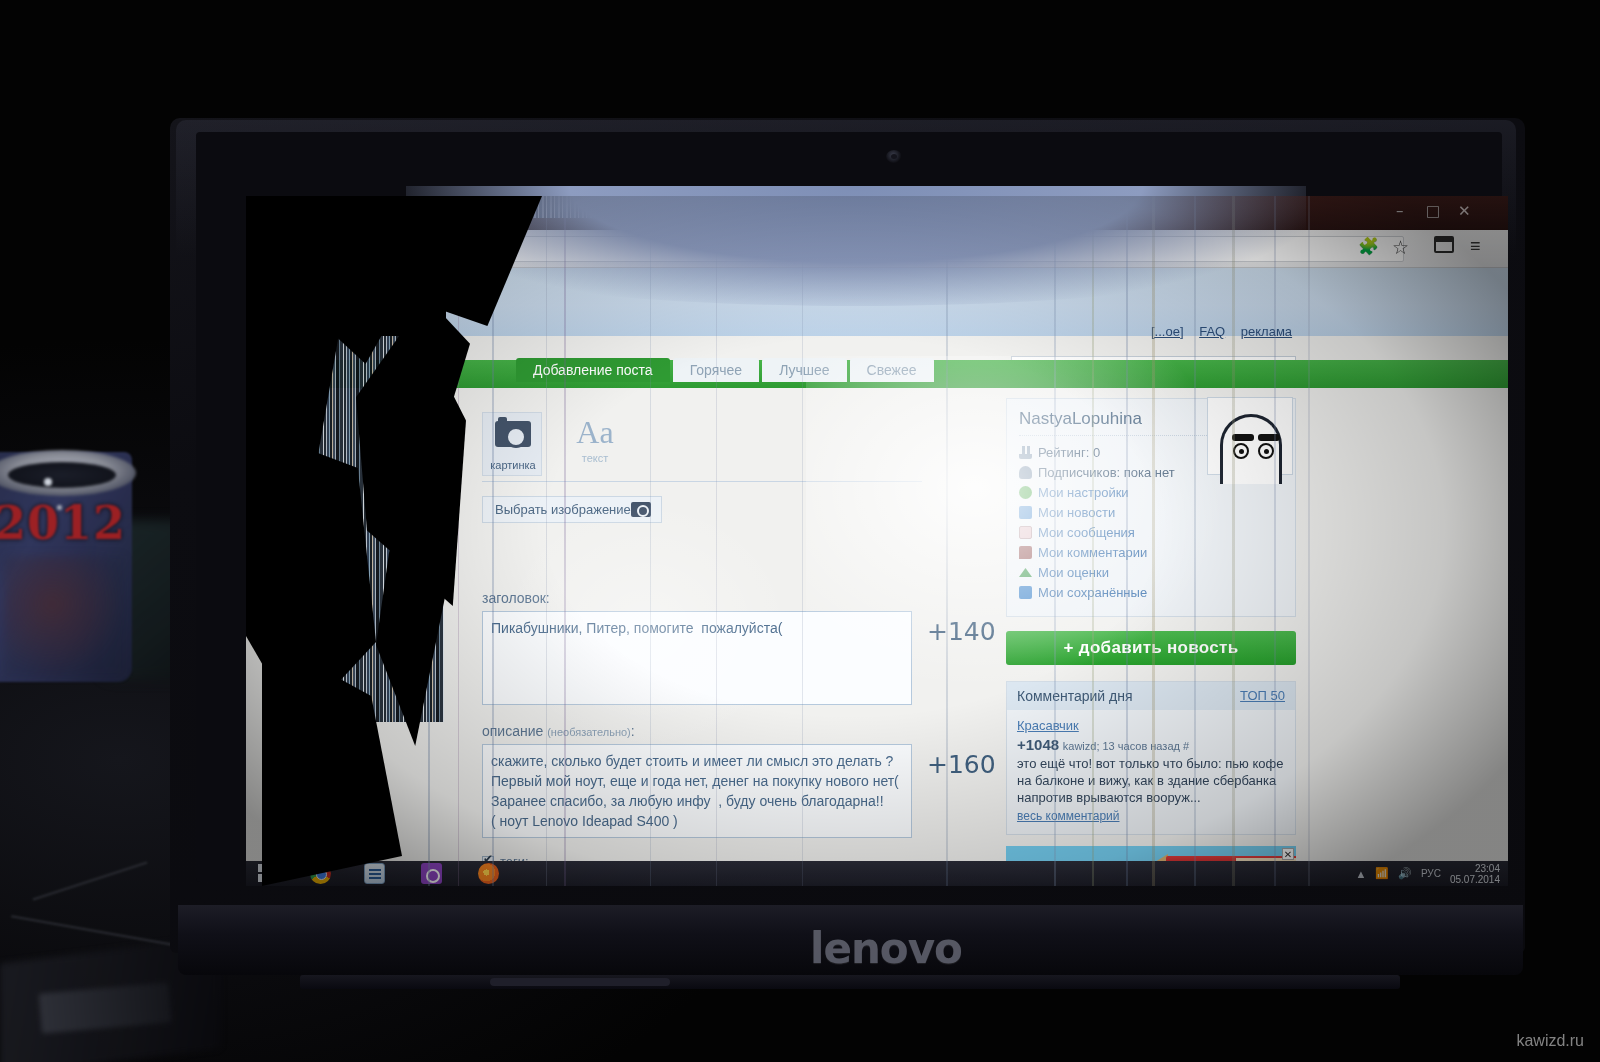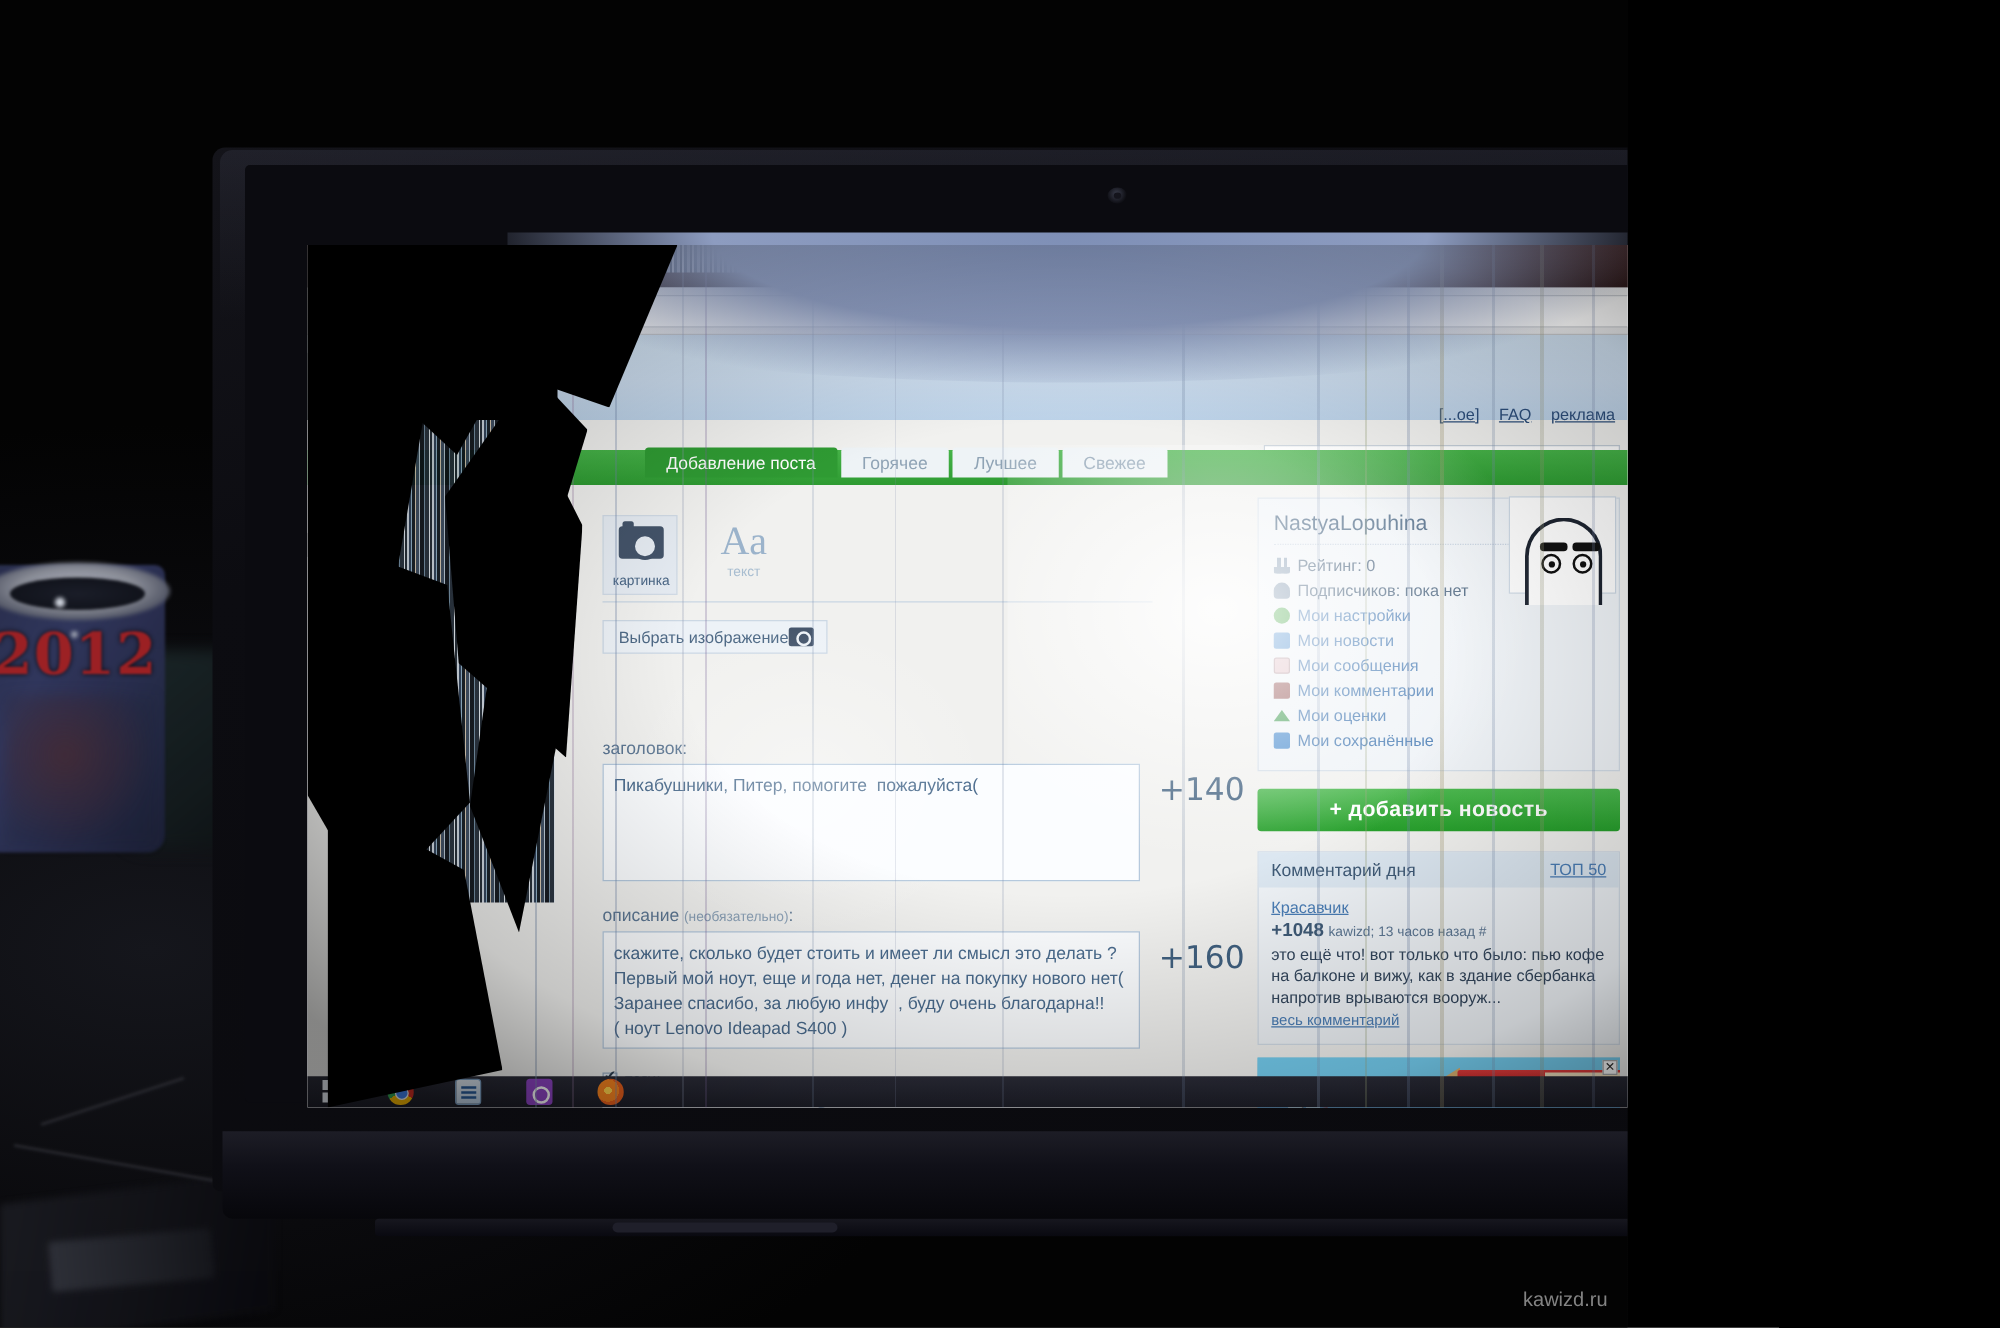--- a/index.html
+++ b/index.html
@@ -2,21 +2,21 @@
 <html><head>
 <meta charset="utf-8">
 <style>
   * { box-sizing: border-box; margin: 0; padding: 0; }
   html, body {
     width: 1600px; height: 1062px;
     background: #000;
     font-family: "Liberation Sans", sans-serif;
     overflow: hidden;
   }
-  #root { position: relative; width: 1302px; height: 1062px; background: #050505; overflow: hidden; }
+  #root { position: relative; width: 1600px; height: 1062px; background: #050505; overflow: hidden; }
 
   
   .room-bg {
     position: absolute; inset: 0;
     background:
       radial-gradient(ellipse 700px 420px at 120px 760px, #15161c 0%, #0a0a0d 55%, #030303 100%),
       radial-gradient(ellipse 900px 500px at 1450px 900px, #0d0d10 0%, #040404 70%),
       linear-gradient(180deg, #070707 0%, #030303 40%, #070708 100%);
   }
 
@@ -554,15 +554,16 @@
     <div class="blackshard" style="left:168px;top:88px;width:56px;height:130px;clip-path:polygon(0 0,100% 46%,62% 100%,6% 56%);"></div>
 
     <div class="glare"></div>
     <div class="glare2"></div>
     <div class="screen-vignette"></div>
   </div>
 
   <div class="palmrest"></div>
   <div class="hinge-strip"></div>
   <div class="hinge-notch"></div>
+  <div class="lenovo-logo">lenovo</div>
 
   <div class="watermark">kawizd.ru</div>
 </div>
 
 </body></html>

